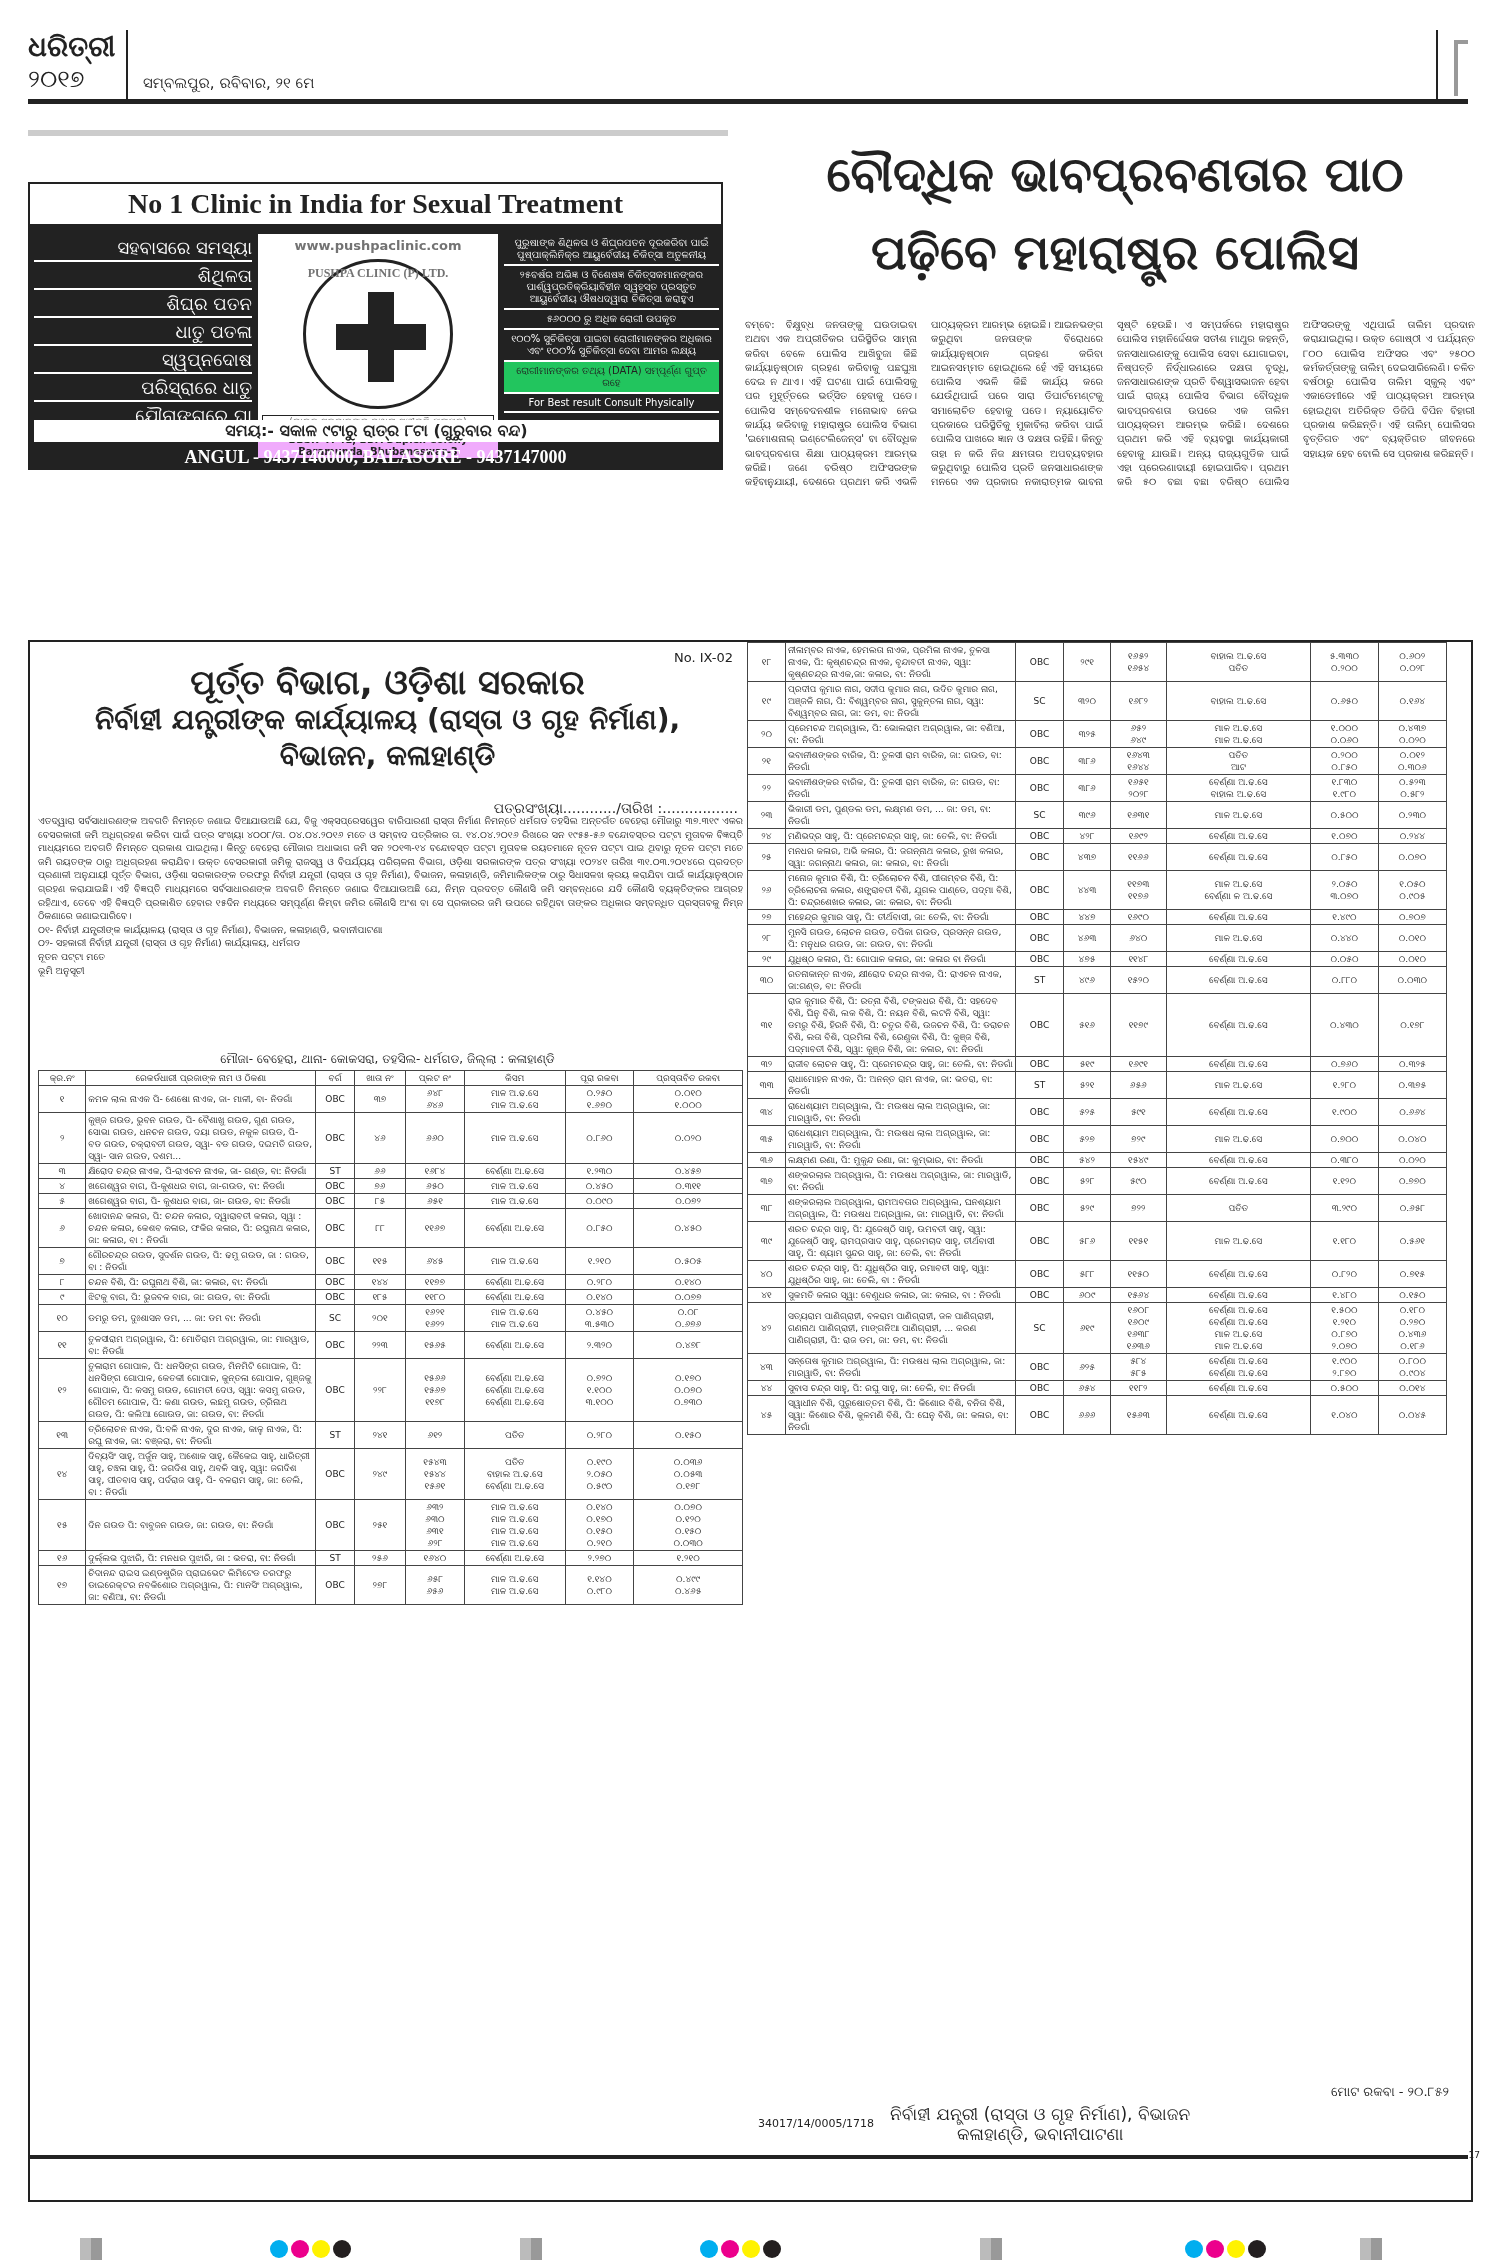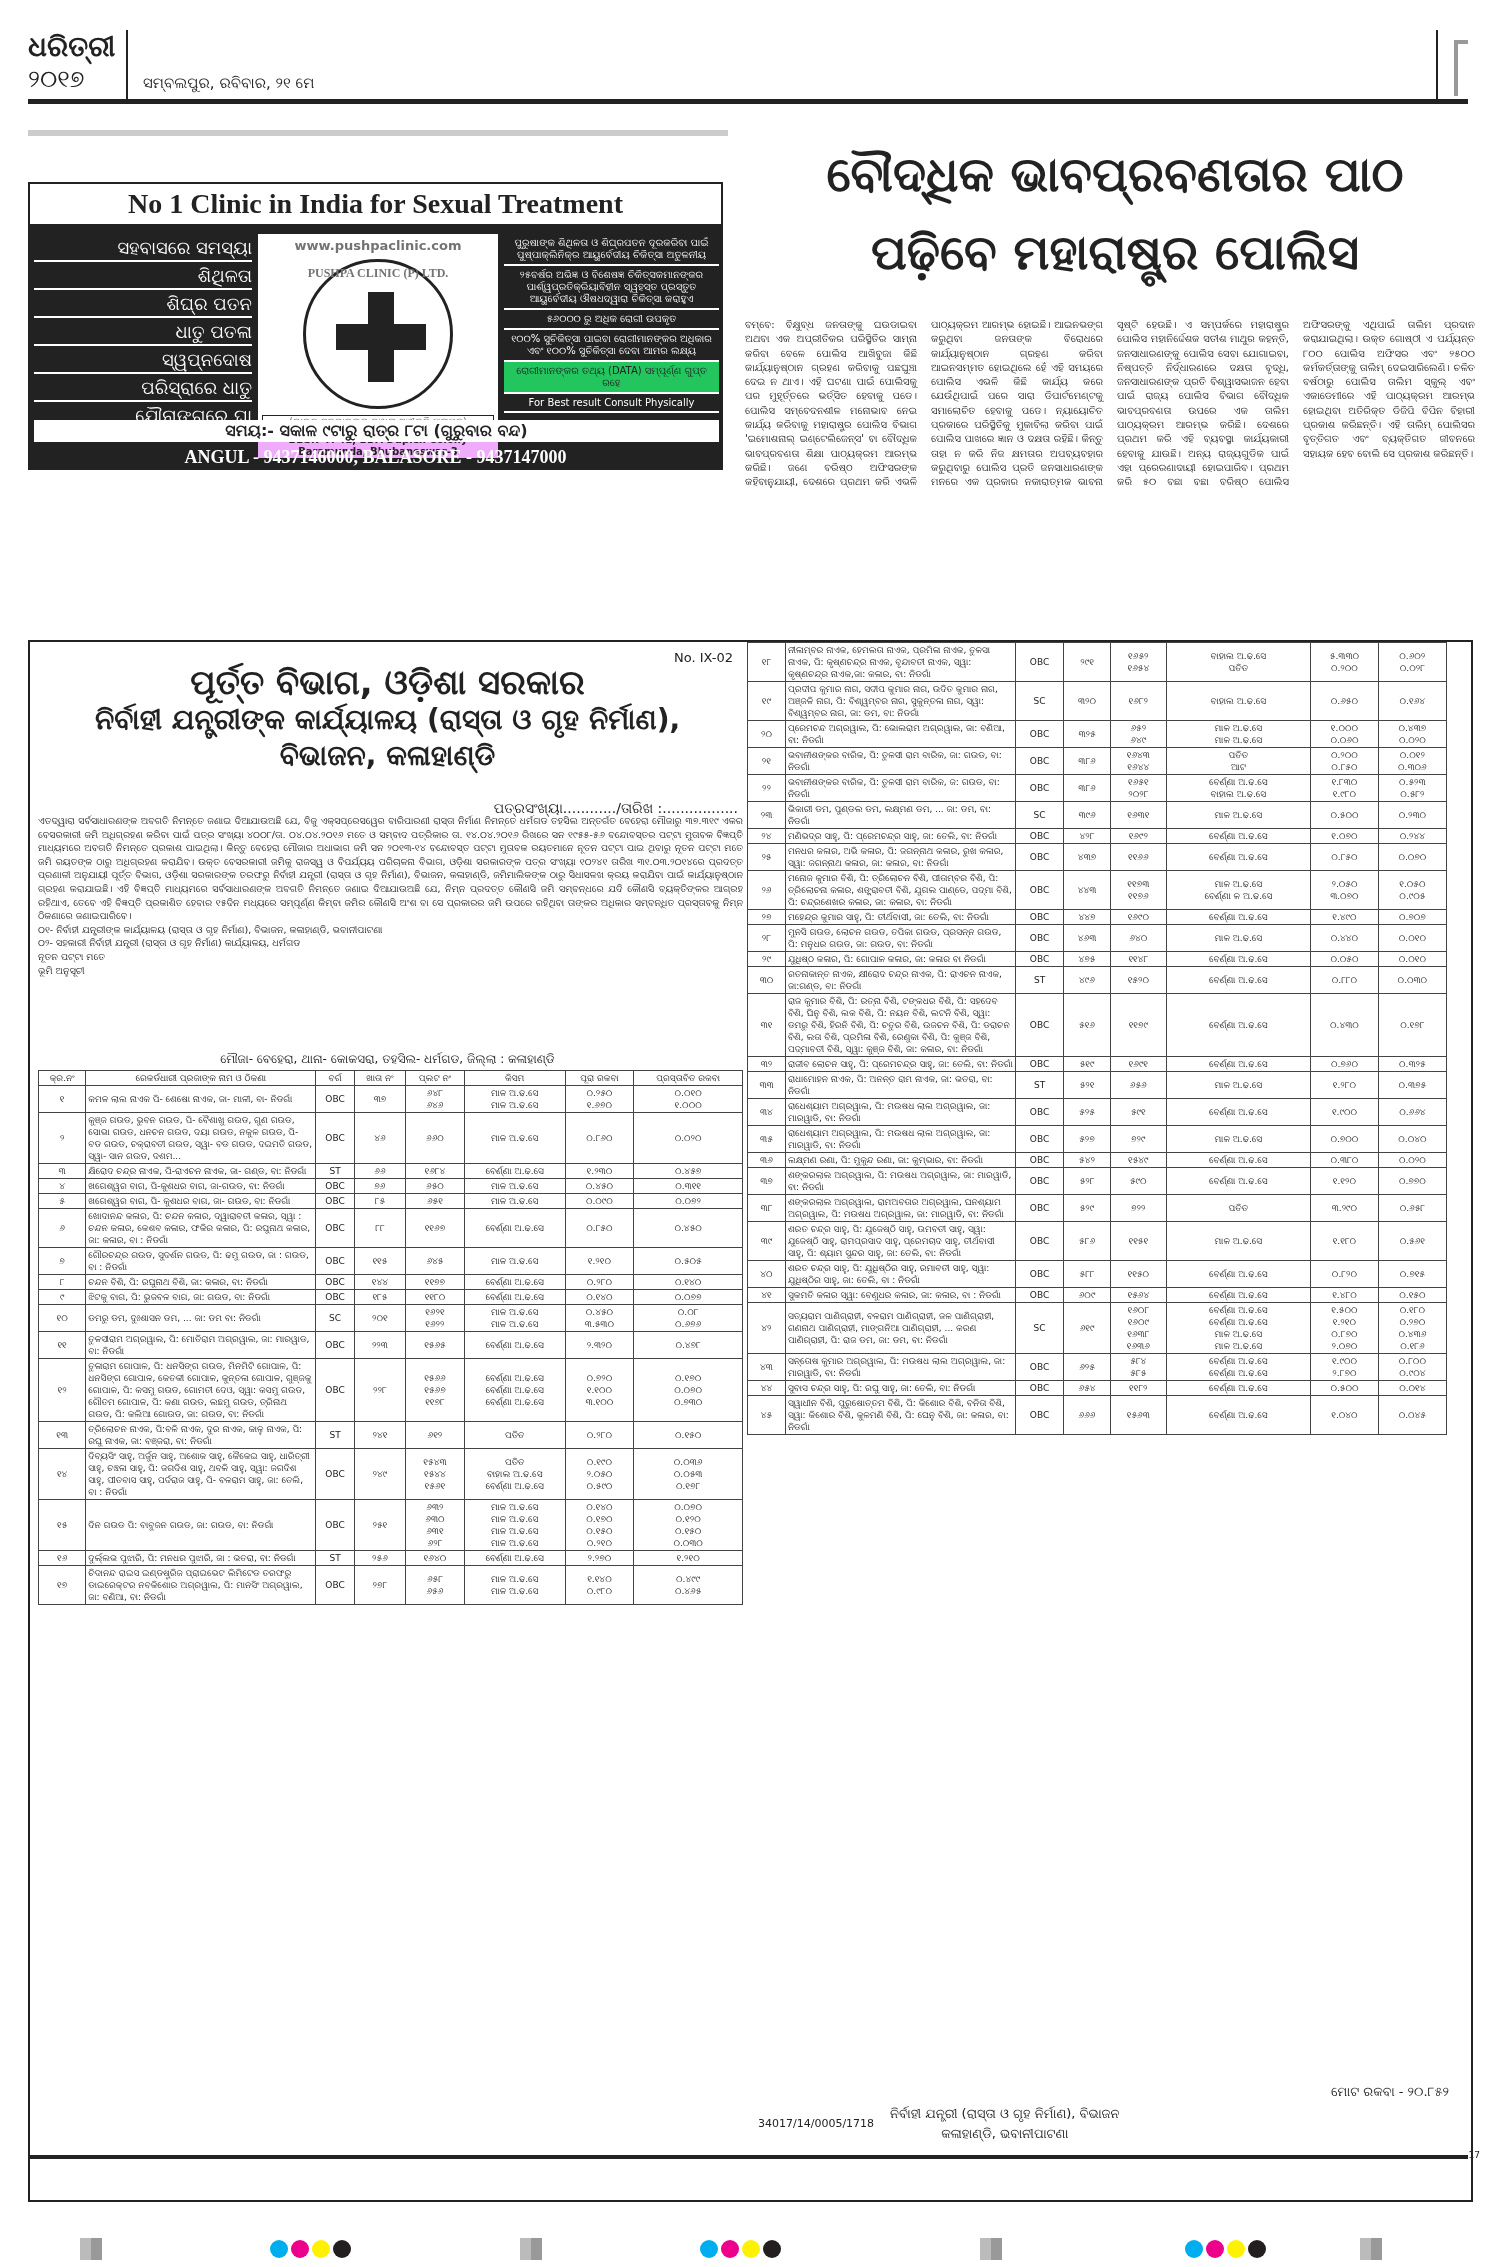--- a/index.html
+++ b/index.html
@@ -40,21 +40,21 @@
 .ref{position:absolute;left:8px;top:158px;width:700px;font-size:14px;display:flex;justify-content:flex-end}
 .body-text{position:absolute;left:8px;top:172px;width:705px;font-size:9.5px;line-height:13.6px;text-align:justify}
 .schedule-title{position:absolute;left:0;top:410px;width:715px;text-align:center;font-size:12px}
 table{border-collapse:collapse;font-size:9px;position:absolute}
 td,th{border:1px solid #444;padding:1px 2px;vertical-align:middle;text-align:center;line-height:12px}
 td.nm{text-align:left;width:230px}
 th{font-weight:normal}
 .tl{left:8px;top:428px;width:705px}
 .tr{left:717px;top:0;width:700px}
 .totals{position:absolute;right:22px;top:1442px;font-size:13px}
-.sign{position:absolute;left:860px;top:1462px;text-align:center;font-size:13px;line-height:20px}
+.sign{position:absolute;left:860px;top:1462px;text-align:center;font-size:17px;line-height:20px}
 .code{position:absolute;left:728px;top:1475px;font-size:11px}
 .bottomrule{position:absolute;left:28px;top:2155px;width:1440px;height:4px;background:#222}
 .pgno{position:absolute;right:20px;top:2150px;font-size:9px}
 .marks{position:absolute;top:2240px;display:flex;gap:3px}
 .dot{width:18px;height:18px;border-radius:50%}
 .gsq{position:absolute;top:2238px;width:22px;height:22px;background:linear-gradient(90deg,#bbb 50%,#999 50%)}
 </style>
 </head>
 <body>
 

